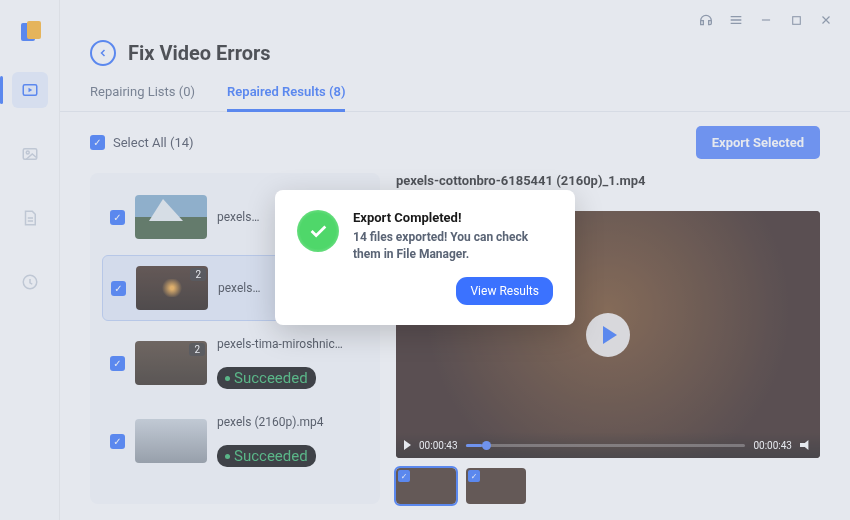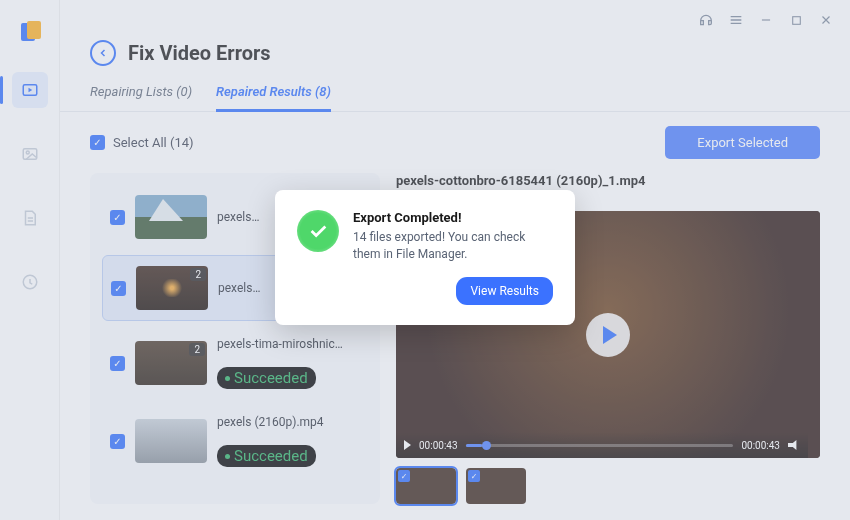--- a/index.html
+++ b/index.html
@@ -9,60 +9,60 @@
   .sidebar .logo { width: 24px; height: 24px; position: relative; }
   .sidebar .nav-icon { width: 36px; height: 36px; display: flex; align-items: center; justify-content: center; border-radius: 6px; cursor: pointer; color: #c5cdd8; }
   .sidebar .nav-icon.active { background: #e8f0ff; color: #2c6cff; position: relative; }
   .sidebar .nav-icon.active::before { content:""; position:absolute; left:-12px; top:4px; bottom:4px; width:3px; background:#2c6cff; border-radius:2px;}
   .main { flex: 1; display: flex; flex-direction: column; background: #fff; }
   .titlebar { height: 40px; display: flex; align-items: center; justify-content: flex-end; gap: 14px; padding: 0 16px; color: #7a8699; }
   .titlebar .win-btn { width: 16px; height: 16px; display:flex; align-items:center; justify-content:center; cursor:pointer; }
   .header { display: flex; align-items: center; gap: 12px; padding: 0 30px 8px 30px; }
   .back-btn { width: 26px; height: 26px; border: 2px solid #2c6cff; border-radius: 50%; display:flex; align-items:center; justify-content:center; cursor:pointer; color:#2c6cff;}
   .header h1 { font-size: 20px; font-weight: 700; color: #1a1a1a; }
-  .tabs { display: flex; gap: 24px; padding: 0 30px; border-bottom: 1px solid #e8ebf0; font-style: italic; }
+  .tabs { display: flex; gap: 32px; padding: 0 30px; border-bottom: 1px solid #e8ebf0; }
   .tab { padding: 10px 0; font-size: 13px; color: #5a6475; cursor:pointer; }
   .tab.active { color: #2c6cff; font-weight: 600; border-bottom: 3px solid #2c6cff; margin-bottom: -1px; }
   .toolbar { display:flex; align-items:center; justify-content:space-between; padding: 14px 30px; }
   .select-all { display:flex; align-items:center; gap:8px; font-size:13px; color:#3a4050; }
   .checkbox { width:15px; height:15px; border-radius:3px; background:#2c6cff; display:flex; align-items:center; justify-content:center; color:#fff; font-size:10px; cursor:pointer;}
-  .export-btn { background:#4a7dff; color:#fff; border:none; padding:9px 32px; border-radius:5px; font-size:13px; cursor:pointer; }
+  .export-btn { background:#4a7dff; color:#fff; border:none; padding:9px 16px; border-radius:5px; font-size:13px; cursor:pointer;font-weight:bold; }
   .content { flex:1; display:flex; gap:16px; padding: 0 30px 16px 30px; overflow:hidden; }
   .list-panel { width: 290px; background:#f7f9fc; border-radius:8px; padding:12px; overflow-y:auto; display:flex; flex-direction:column; gap:6px;}
   .list-item { display:flex; align-items:center; gap:10px; padding:10px 8px; border-radius:6px; }
   .list-item.selected { background:#e4ecfb; border:1px solid #b8cdf5; }
   .list-item .cb { flex-shrink:0; }
   .thumb { width:72px; height:44px; border-radius:4px; background:#888; position:relative; flex-shrink:0; overflow:hidden;}
   .thumb .badge { position:absolute; top:2px; right:2px; background:rgba(40,40,40,.85); color:#fff; font-size:10px; padding:1px 5px; border-radius:3px;}
   .item-meta { flex:1; min-width:0; }
   .item-name { font-size:12px; color:#2a2f3a; white-space:nowrap; overflow:hidden; text-overflow:ellipsis; }
   .status-pill { display:inline-flex; align-items:center; gap:4px; font-size:15px; color:#2ab263; background:#000000; padding:2px 8px; border-radius:10px; margin-top:16px;}
   .status-pill::before{content:""; width:5px; height:5px; border-radius:50%; background:#2ab263;}
   .preview-panel { flex:1; display:flex; flex-direction:column; }
   .preview-title { font-size:13px; font-weight:700; color:#1a1a1a; }
   .preview-info { font-size:11px; color:#8a93a3; margin-bottom:10px; }
   .video-frame { flex:1; background:#2a1810; border-radius:4px; position:relative; overflow:hidden; min-height:200px;}
   .video-scene { position:absolute; inset:0; background: radial-gradient(circle at 50% 40%, #6b3f1a 0%, #2a1510 70%); }
   .play-btn { position:absolute; top:50%; left:50%; transform:translate(-50%,-50%); width:44px; height:44px; border-radius:50%; background:rgba(255,255,255,.88); display:flex; align-items:center; justify-content:center; cursor:pointer;}
   .play-btn::after{content:""; border-left:14px solid #2c6cff; border-top:9px solid transparent; border-bottom:9px solid transparent; margin-left:3px;}
-  .video-controls { position:absolute; bottom:0; left:0; right:12px; height:26px; background:linear-gradient(transparent, rgba(0,0,0,.6)); display:flex; align-items:center; gap:8px; padding:0 8px; color:#fff; font-size:10px;}
+  .video-controls { position:absolute; bottom:0; left:0; right:0; height:26px; background:linear-gradient(transparent, rgba(0,0,0,.6)); display:flex; align-items:center; gap:8px; padding:0 8px; color:#fff; font-size:10px;}
   .progress { flex:1; height:3px; background:rgba(255,255,255,.3); border-radius:2px; position:relative;}
   .progress::after{content:""; position:absolute; left:0; top:0; bottom:0; width:6%; background:#4a7dff; border-radius:2px;}
   .progress::before{content:""; position:absolute; left:6%; top:-3px; width:9px; height:9px; background:#4a7dff; border-radius:50%;}
   .thumb-row { display:flex; gap:10px; margin-top:10px;}
   .mini-thumb { width:60px; height:36px; border-radius:4px; background:#3a2418; position:relative; cursor:pointer;}
   .mini-thumb.sel { outline:2px solid #2c6cff; }
   .mini-thumb .tick { position:absolute; top:2px; left:2px; width:12px; height:12px; background:#2c6cff; border-radius:2px; display:flex; align-items:center; justify-content:center; color:#fff; font-size:8px;}
   
   .overlay { position:absolute; inset:0; background:rgba(180,190,205,.35); display:flex; align-items:flex-start; justify-content:center; padding-top:190px;}
   .modal { width:300px; background:#fff; border-radius:8px; box-shadow:0 8px 30px rgba(0,0,0,.18); padding:20px 22px; display:flex; gap:14px; position:relative;}
   .modal-icon { width:42px; height:42px; border-radius:50%; background:radial-gradient(circle,#4fd76a 60%, #a8edb5 100%); display:flex; align-items:center; justify-content:center; color:#fff; flex-shrink:0;}
   .modal-body { flex:1; }
   .modal-title { font-size:13px; font-weight:700; color:#1a1a1a; margin-bottom:4px;}
-  .modal-text { font-size:12px; color:#5a6475; line-height:1.4;}
+  .modal-text { font-size:12px; color:#5a6475; line-height:1.4;font-weight:bold;}
   .modal-btn { margin-top:14px; background:#3b72ff; color:#fff; border:none; padding:7px 14px; border-radius:11px; font-size:12px; cursor:pointer; float:right;}
   
   .t-mountain{background:linear-gradient(#7ba8c9 50%,#3a5838 50%);}
   .t-mountain::after{content:"";position:absolute;left:20%;bottom:40%;border-left:14px solid transparent;border-right:20px solid transparent;border-bottom:22px solid #e8eef2;}
   .t-dinner{background:linear-gradient(#3a2418,#1a0f08);}
   .t-dinner::after{content:"";position:absolute;left:30%;top:30%;width:40%;height:40%;background:radial-gradient(circle,#f4a838 10%,transparent 60%);}
   .t-group{background:linear-gradient(#4a3828,#2a1f15);}
   .t-vr{background:linear-gradient(#c8d0d8,#889098);}
   .scrubber-icon{width:0;height:0;border-left:7px solid #fff;border-top:5px solid transparent;border-bottom:5px solid transparent;}
   .vol-icon{width:12px;height:10px;background:#fff;clip-path:polygon(0 30%,40% 30%,70% 0,70% 100%,40% 70%,0 70%);}

